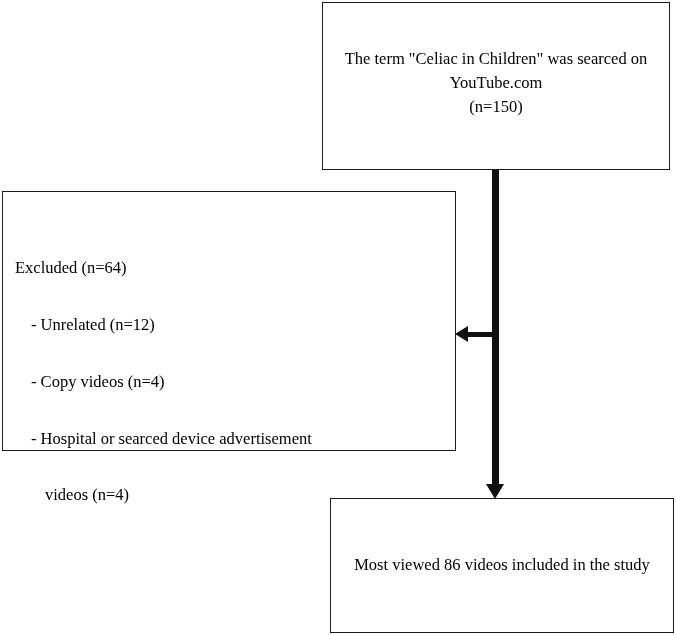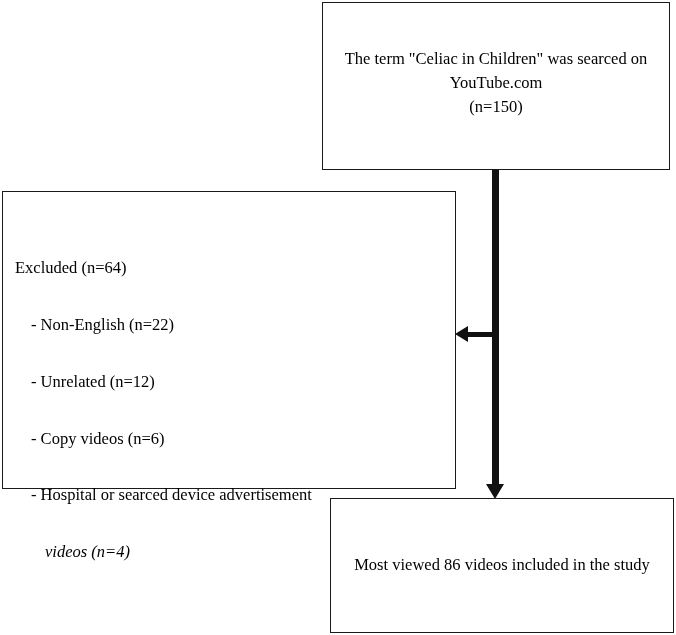--- a/index.html
+++ b/index.html
@@ -44,42 +44,41 @@
     text-align: center;
     font-size: 16.5px;
     line-height: 1.45;
   }
 
   
   #box-excluded {
     left: 2px;
     top: 191px;
     width: 454px;
-    height: 298px;
+    height: 260px;
   }
   #box-excluded .node-text {
     position: absolute;
     left: 12px;
     right: 10px;
     top: 34px;
     font-size: 16.5px;
     line-height: 1.72;
     text-align: left;
   }
   #box-excluded .excl-head {
     display: block;
   }
   #box-excluded .excl-item {
     display: block;
     padding-left: 16px;
     text-indent: 0;
   }
   #box-excluded .excl-item.cont {
     padding-left: 30px;
-    font-style: italic;
   }
 
   
   #box-included {
     left: 330px;
     top: 498px;
     width: 344px;
     height: 135px;
   }
   #box-included .node-text {
@@ -145,23 +144,22 @@
   </div>
 
   <div class="conn" id="trunk-vertical"></div>
   <div class="conn" id="arm-horizontal"></div>
   <div id="arrow-left"></div>
   <div id="arrow-down"></div>
 
   <div class="node" id="box-excluded">
     <div class="node-text">
       <span class="excl-head">Excluded (n=64)</span>
-      <span class="excl-item">- Non-English (n=22)</span>
       <span class="excl-item">- Unrelated (n=12)</span>
-      <span class="excl-item">- Copy videos (n=6)</span>
+      <span class="excl-item">- Copy videos (n=4)</span>
       <span class="excl-item">- Hospital or searced device advertisement</span>
       <span class="excl-item cont">videos (n=4)</span>
     </div>
   </div>
 
   <div class="node" id="box-included">
     <div class="node-text">Most viewed 86 videos included in the study</div>
   </div>
 
 </div>

